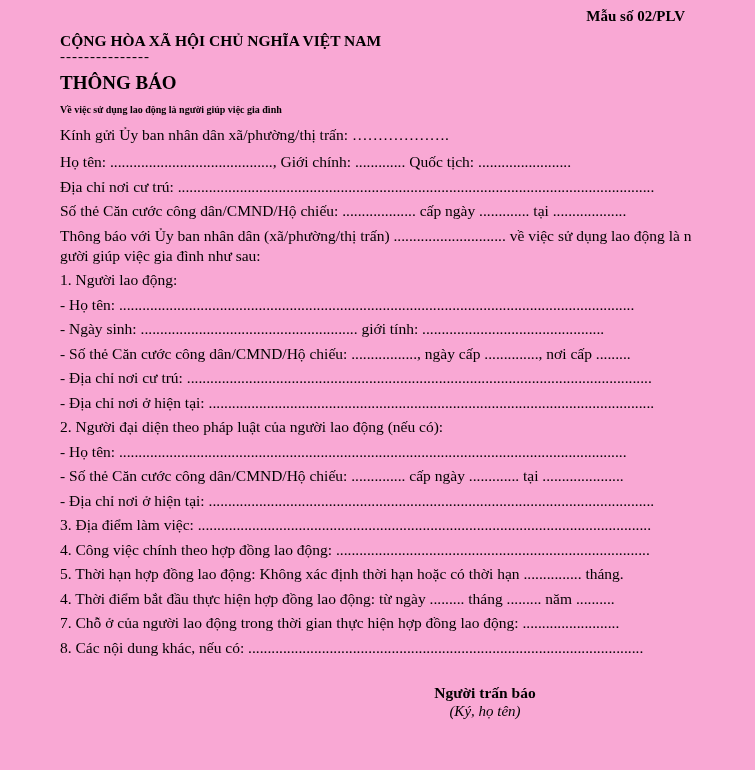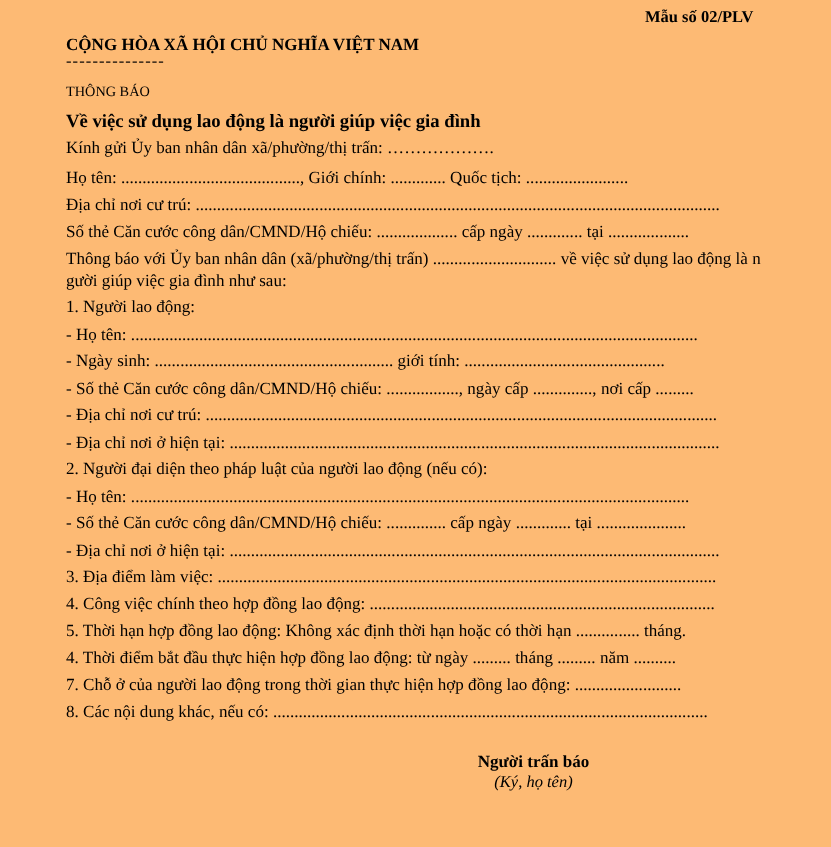--- a/index.html
+++ b/index.html
@@ -1,20 +1,20 @@
 <!DOCTYPE html>
 <html><head>
 <meta charset="utf-8">
 <style>
   html, body { margin: 0; padding: 0; background: #ffffff; }
   .page {
     position: relative;
     width: 755px;
     height: 770px;
-    background: #fdba74;
+    background: #f9a8d4;
     color: #000000;
     font-family: "Liberation Serif", "DejaVu Serif", serif;
     font-size: 15.5px;
     box-sizing: border-box;
     padding: 6px 60px 0 60px;
     overflow: hidden;
   }
   .form-code {
     text-align: right;
     font-weight: bold;
@@ -32,28 +32,28 @@
     font-size: 15.5px;
     line-height: 21px;
   }
   .divider {
     line-height: 12px;
     font-size: 15px;
     letter-spacing: 1px;
     margin-bottom: 8px;
   }
   .doc-title {
-    font-weight: normal;
-    font-size: 13px;
+    font-weight: bold;
+    font-size: 19px;
     margin-top: 10px;
     line-height: 22px;
   }
   .doc-subtitle {
     font-weight: bold;
-    font-size: 17px;
+    font-size: 10px;
     margin-top: 5px;
     line-height: 21px;
   }
   .salutation {
     font-size: 15.5px;
     margin-top: 4px;
     line-height: 22px;
     margin-bottom: 6px;
   }
   .body-lines { }

